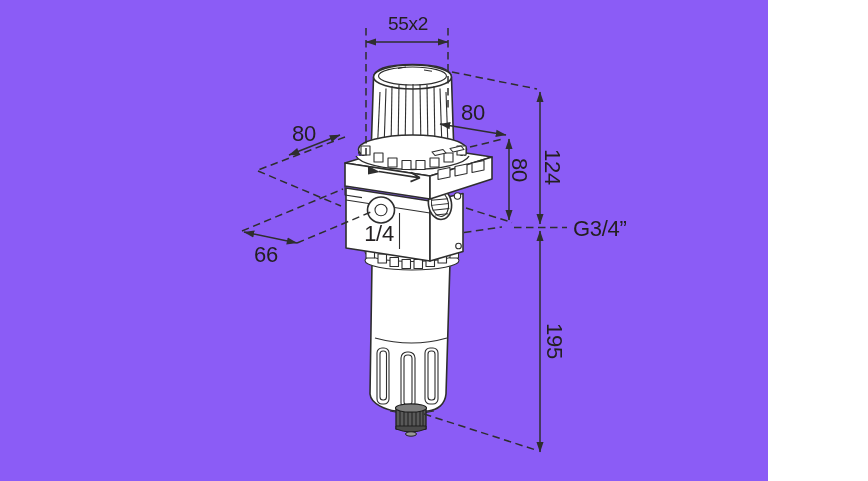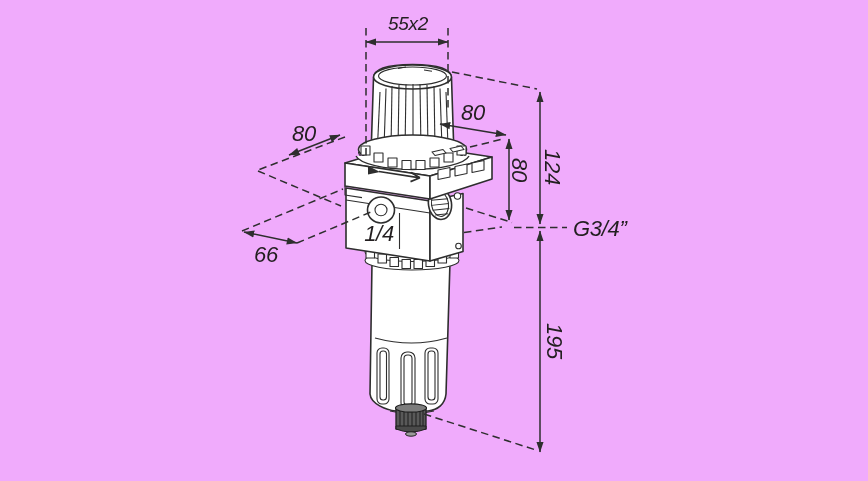--- a/index.html
+++ b/index.html
@@ -1,19 +1,18 @@
 <!DOCTYPE html>
 <html><head>
 <meta charset="utf-8">
 <style>
   html,body{margin:0;padding:0;background:#ffffff;}
   .stage{
-    position:relative;width:868px;height:481px;background:#f0abfc;overflow:hidden;
+    position:relative;width:768px;height:481px;background:#8b5cf6;overflow:hidden;
     font-family:"Liberation Sans","DejaVu Sans",sans-serif;
-    font-style:italic;
   }
   svg{position:absolute;left:0;top:0;}
   .outline{fill:#ffffff;stroke:#2e2e2e;stroke-width:1.6;stroke-linejoin:round;}
   .detail{fill:none;stroke:#2e2e2e;stroke-width:1.1;stroke-linejoin:round;}
   .detail-f{fill:#ffffff;stroke:#2e2e2e;stroke-width:1.1;stroke-linejoin:round;}
   .dimline{fill:none;stroke:#2e2e2e;stroke-width:1.5;}
   .dash{fill:none;stroke:#2e2e2e;stroke-width:1.5;stroke-dasharray:7.5 4.5;}
   .arrowfill{fill:#2e2e2e;stroke:none;}
   text{fill:#231f20;}
   .dim{font-size:22px;letter-spacing:-0.3px;}

